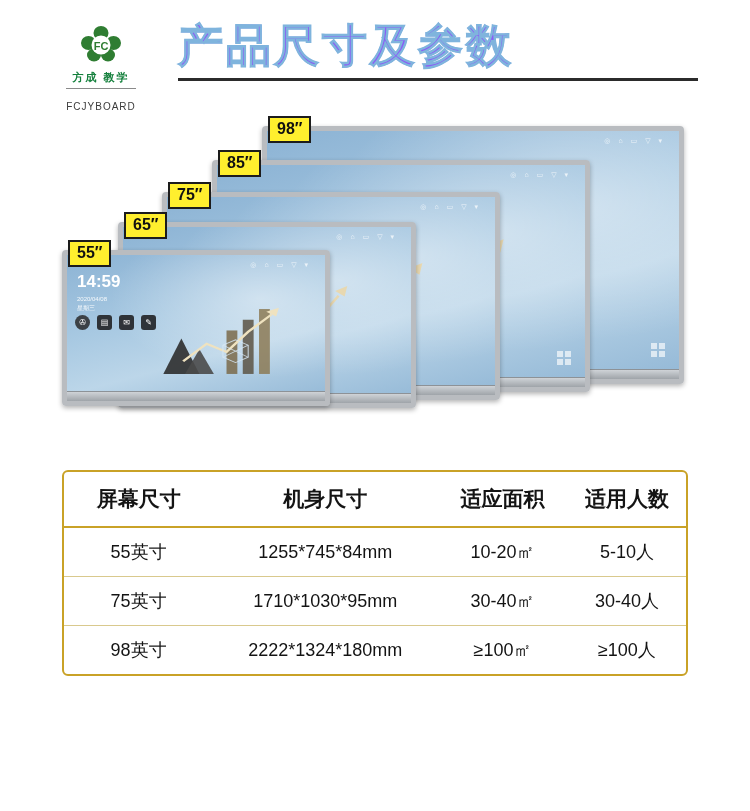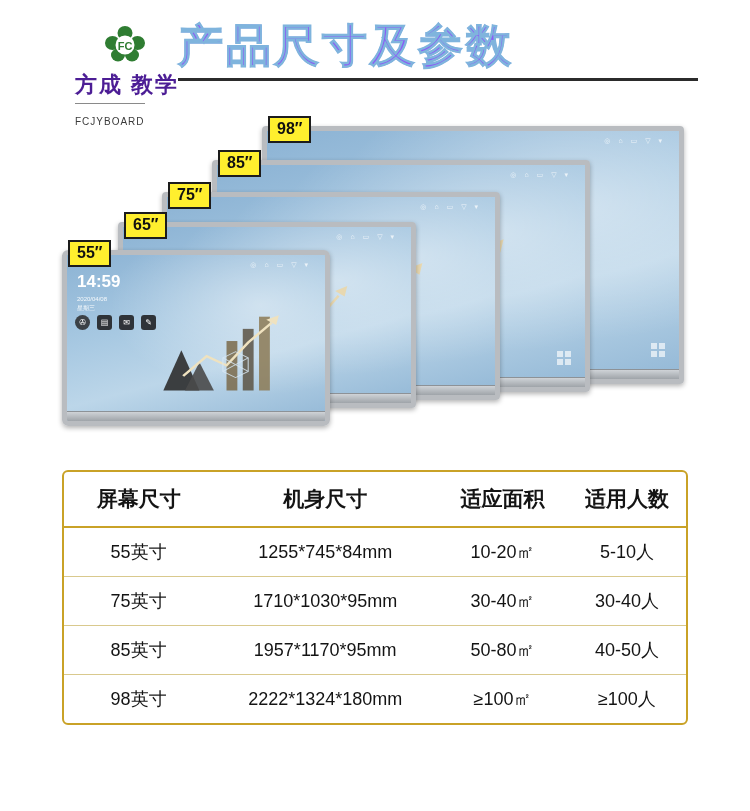--- a/index.html
+++ b/index.html
@@ -15,34 +15,35 @@
     position: relative;
   }
 
   
   .header {
     position: relative;
     height: 110px;
   }
   .logo-block {
     position: absolute;
-    left: 75px;
+    left: 51px;
     top: 24px;
     width: 100px;
+    text-align: center;
   }
   .logo-mark {
     width: 44px;
     height: 44px;
     margin: 0 auto;
     position: relative;
   }
   .logo-mark svg { display: block; }
   .logo-cn {
-    font-size: 22px;
-    color: #4c1d95;
+    font-size: 11px;
+    color: #15803d;
     letter-spacing: 2px;
     margin-top: 2px;
     font-weight: bold;
     white-space: nowrap;
   }
   .logo-en {
     font-size: 10px;
     color: #3b3b3b;
     letter-spacing: 1px;
     margin-top: 3px;
@@ -311,21 +312,21 @@
         <rect x="100" y="12" width="13" height="103" fill="#8c7a55" opacity=".85"></rect>
         <polyline points="20,95 45,72 70,84 95,50 120,58 150,22" fill="none" stroke="#e8d8b0" stroke-width="3"></polyline>
         <path d="M146 16 l14 -6 -3 13 z" fill="#e8d8b0"></path>
         <text x="30" y="100" font-size="30" fill="#c9b68a" font-family="Liberation Sans, sans-serif">€</text>
       </svg>
     </div>
     <div class="botbar"></div>
   </div>
   <div class="size-tag" style="left:124px; top:98px;">65″</div>
 
-  <div class="device" style="left:62px; top:136px; width:268px; height:176px;border-radius:6px;">
+  <div class="device" style="left:62px; top:136px; width:268px; height:156px;">
     <div class="screen">
       <div class="topicons">◎ ⌂ ▭ ▽ ▾</div>
 
       <div class="ui-55">
         <div class="clock">14:59</div>
         <div class="dt">2020/04/08</div>
         <div class="dt">星期三</div>
       </div>
 
       <div class="icon-row">
@@ -379,26 +380,20 @@
         <td>10-20㎡</td>
         <td>5-10人</td>
       </tr>
       <tr>
         <td>75英寸</td>
         <td>1710*1030*95mm</td>
         <td>30-40㎡</td>
         <td>30-40人</td>
       </tr>
       <tr>
-        <td>85英寸</td>
-        <td>1957*1170*95mm</td>
-        <td>50-80㎡</td>
-        <td>40-50人</td>
-      </tr>
-      <tr>
         <td>98英寸</td>
         <td>2222*1324*180mm</td>
         <td>≥100㎡</td>
         <td>≥100人</td>
       </tr>
     </tbody>
   </table>
 </div>
 
 </body></html>

